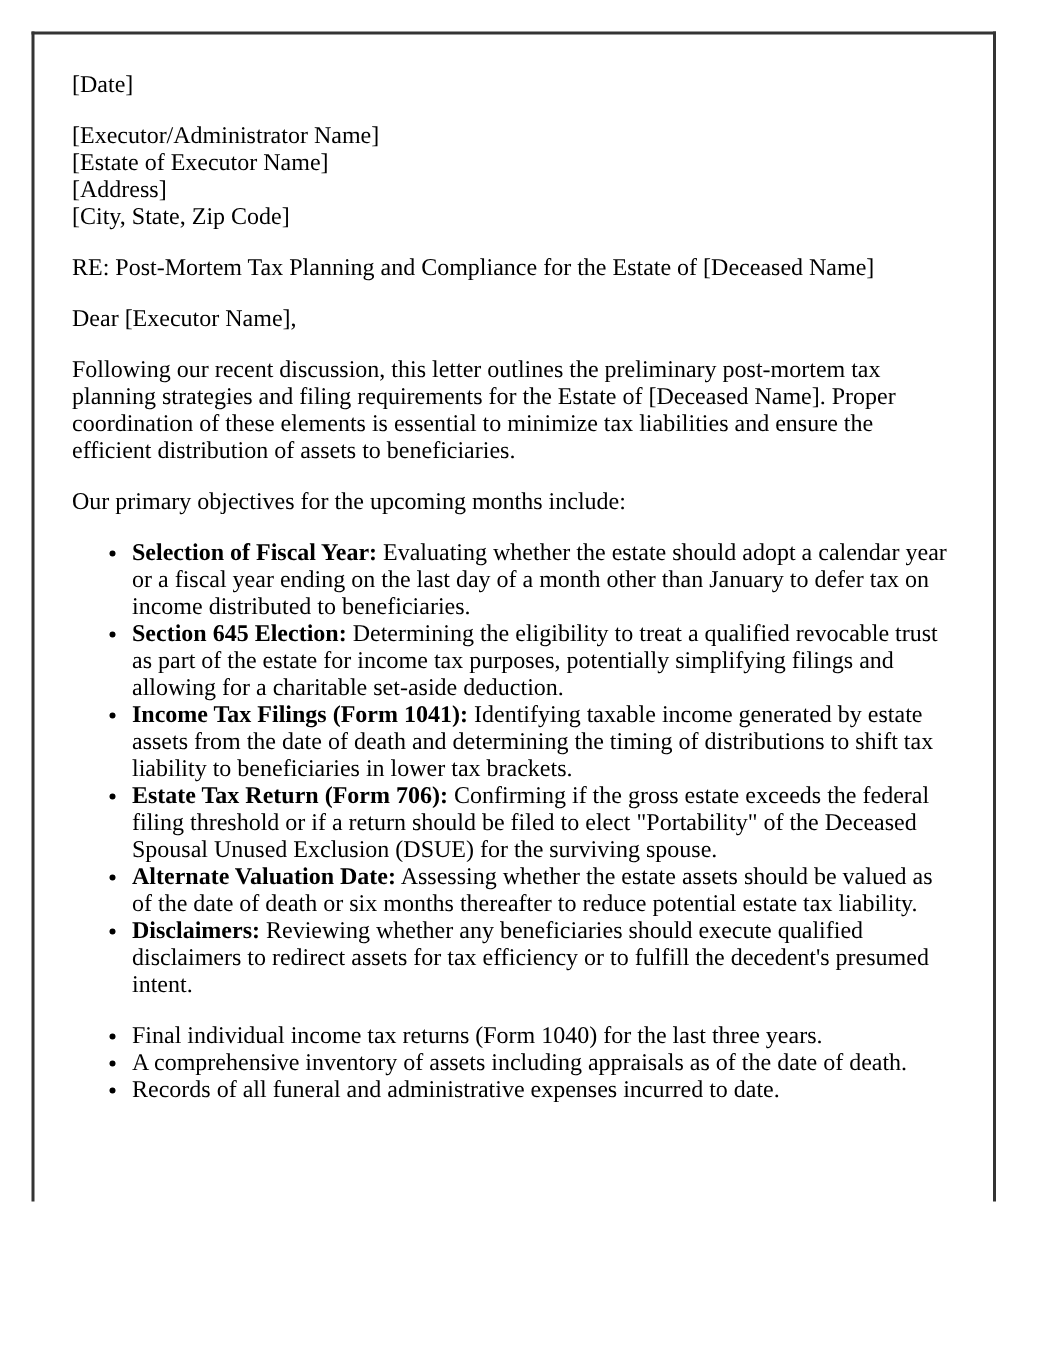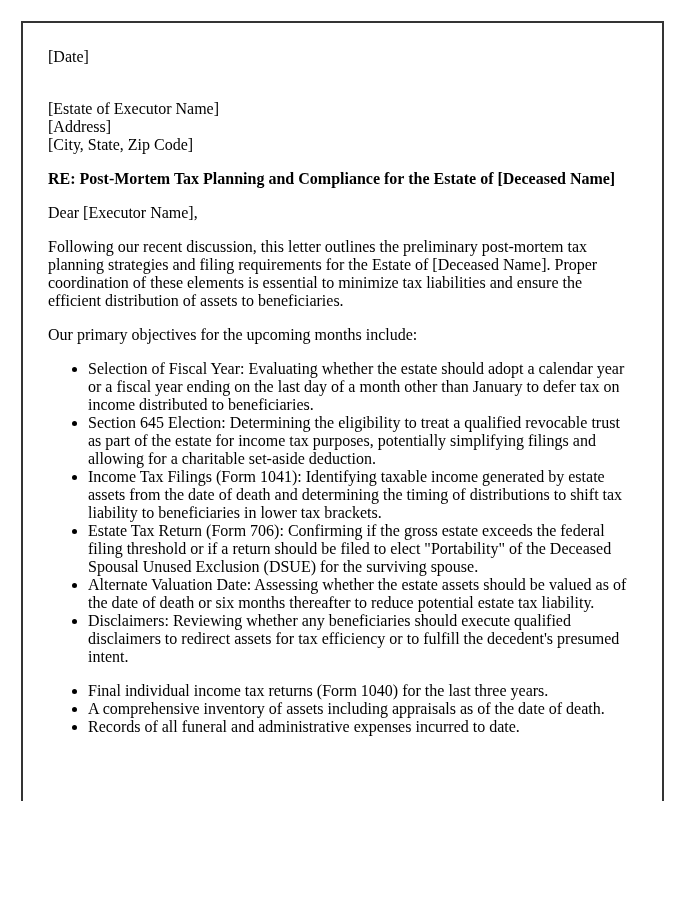--- a/index.html
+++ b/index.html
@@ -39,36 +39,36 @@
   .letter-frame ul {
     margin: 16px 0;
     padding-left: 40px;
     list-style-type: disc;
   }
   .letter-frame li {
     margin: 0;
     padding: 0;
   }
   .bold {
-    font-weight: bold;
+    font-weight: normal;
   }
   strong {
-    font-weight: normal;
+    font-weight: bold;
     margin-top: 20px;
   }
 </style>
 </head>
 <body>
 
 <div class="letter-frame">
 
   <p>[Date]</p>
 
   <p>
-    <br>
+    <span>[Executor/Administrator Name]</span><br>
     <span>[Estate of Executor Name]</span><br>
     <span>[Address]</span><br>
     <span>[City, State, Zip Code]</span>
   </p>
 
   <p class="bold">RE: Post-Mortem Tax Planning and Compliance for the Estate of [Deceased Name]</p>
 
   <p>Dear [Executor Name],</p>
 
   <p>Following our recent discussion, this letter outlines the preliminary post-mortem tax planning strategies and filing requirements for the Estate of [Deceased Name]. Proper coordination of these elements is essential to minimize tax liabilities and ensure the efficient distribution of assets to beneficiaries.</p>

